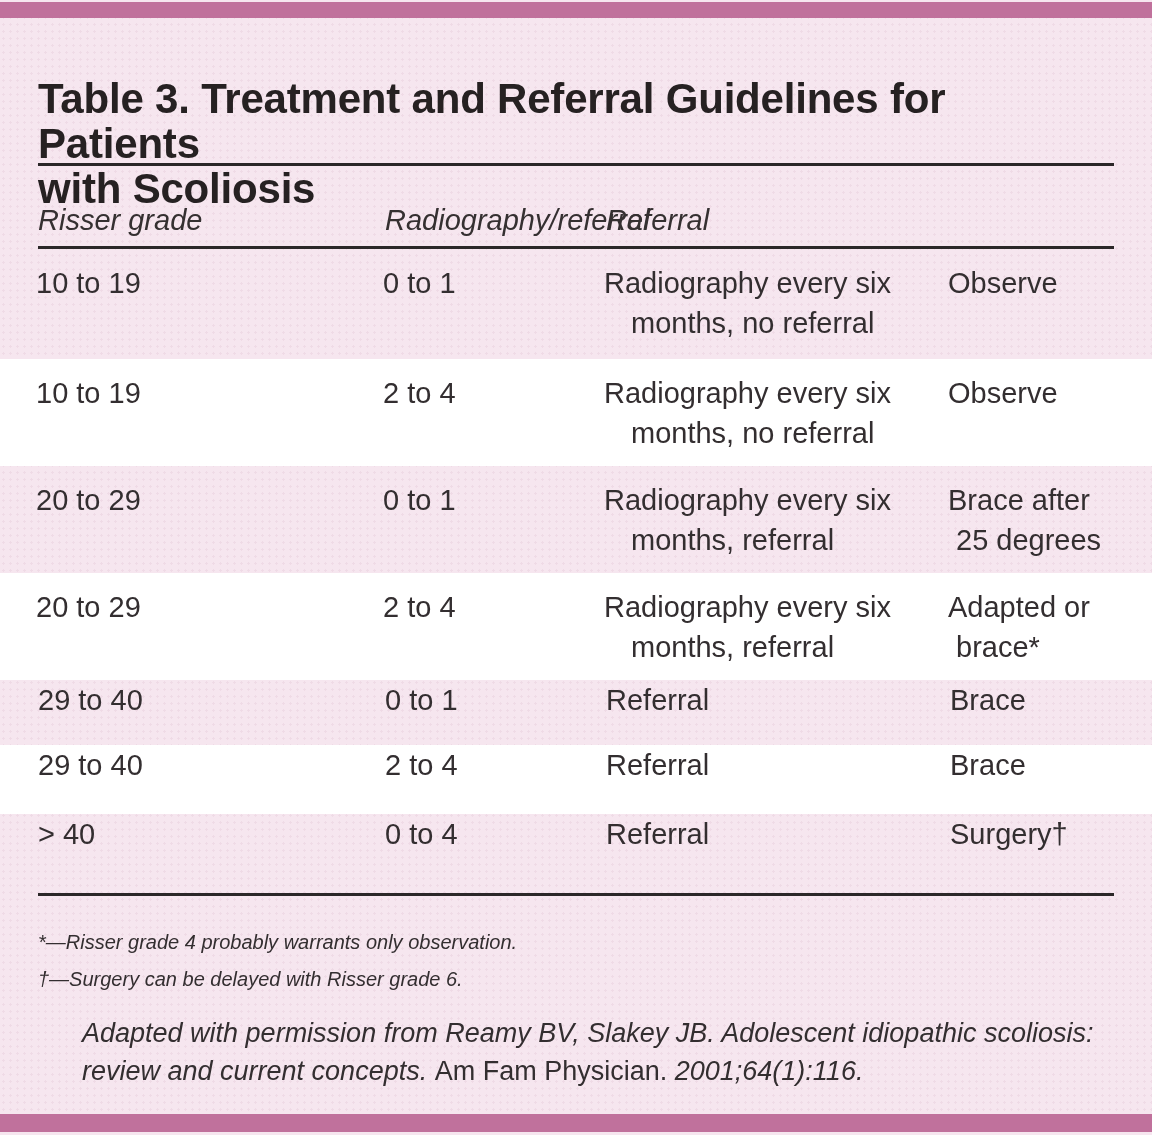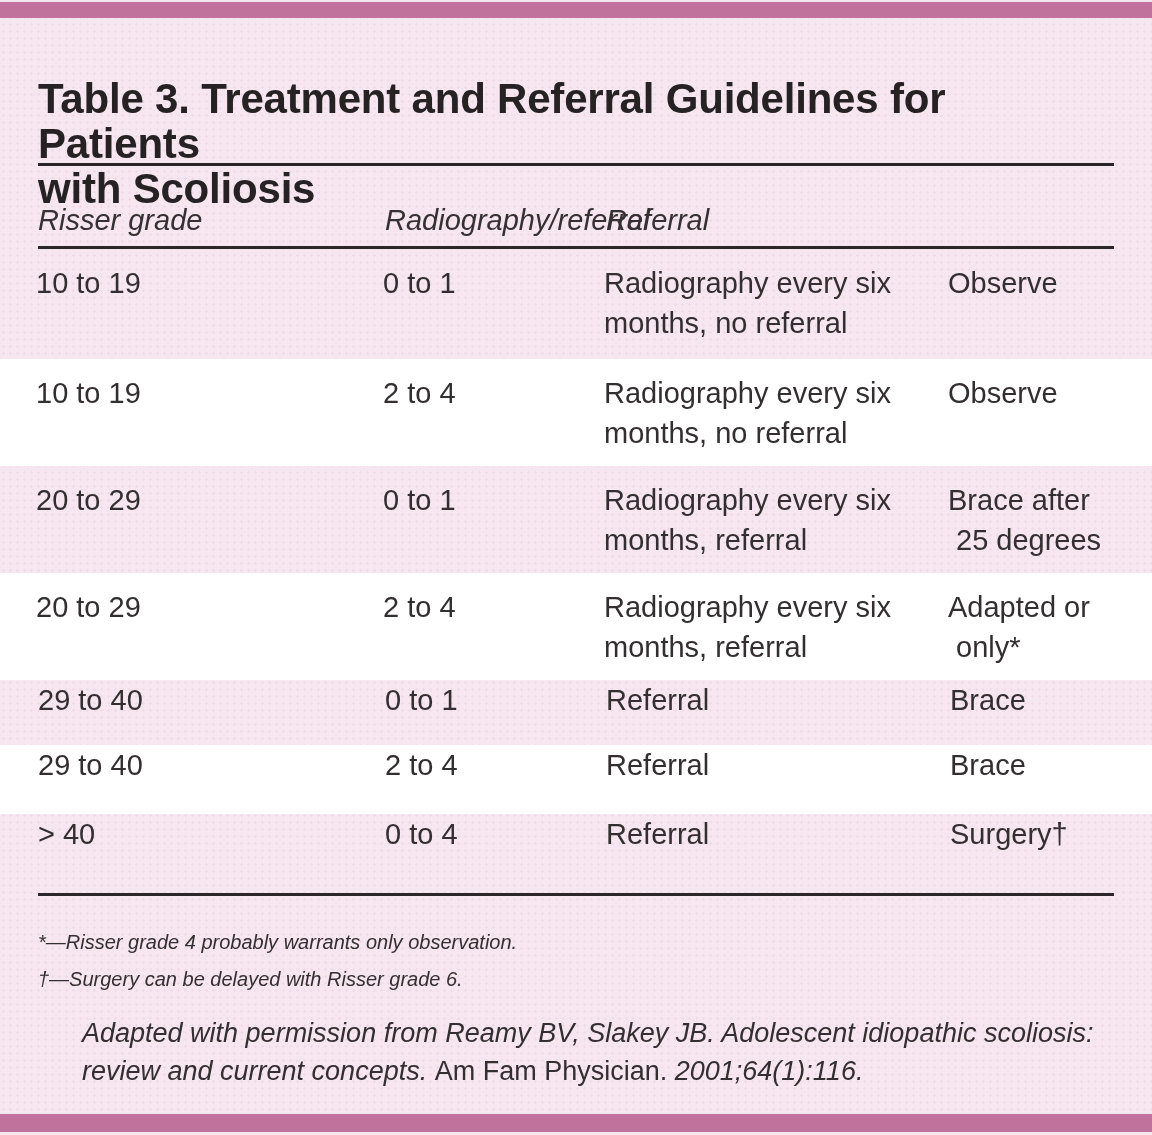--- a/index.html
+++ b/index.html
@@ -53,21 +53,21 @@
     font-size:29px;line-height:40px;
     box-sizing:border-box;
   }
   .row.stripe{background:#ffffff;}
   .row.tall{height:107px;padding-top:14px;padding-left:36px;}
   .row.tall.first{height:110px;}
   .row.short{height:65px;}
   .row.short.r6{height:69px;}
   .row.short.r7{height:64px;}
   .cell{white-space:nowrap;}
-  .cell .l2{display:block;}
+  .cell .l2{display:block;margin-left:27px;}
   .cell.treat .l2{margin-left:8px;}
   .footnote{
     position:absolute;left:38px;width:1076px;
     font-style:italic;font-size:20px;line-height:34px;color:#332e30;
   }
   .footnote.f1{top:925px;}
   .footnote.f2{top:962px;}
   .citation{
     position:absolute;left:38px;top:1014px;width:1076px;
     font-style:italic;font-size:27px;line-height:38px;color:#332e30;margin-left:44px;
@@ -139,21 +139,21 @@
 
     <div class="row tall stripe grid">
       <div class="cell">20 to 29</div>
       <div class="cell">2 to 4</div>
       <div class="cell">
         <span class="l1">Radiography every six</span>
         <span class="l2">months, referral</span>
       </div>
       <div class="cell treat">
         <span class="l1">Adapted or</span>
-        <span class="l2">only*</span>
+        <span class="l2">brace*</span>
       </div>
     </div>
 
     <div class="row short grid">
       <div class="cell">29 to 40</div>
       <div class="cell">0 to 1</div>
       <div class="cell">Referral</div>
       <div class="cell treat">Brace</div>
     </div>
 

